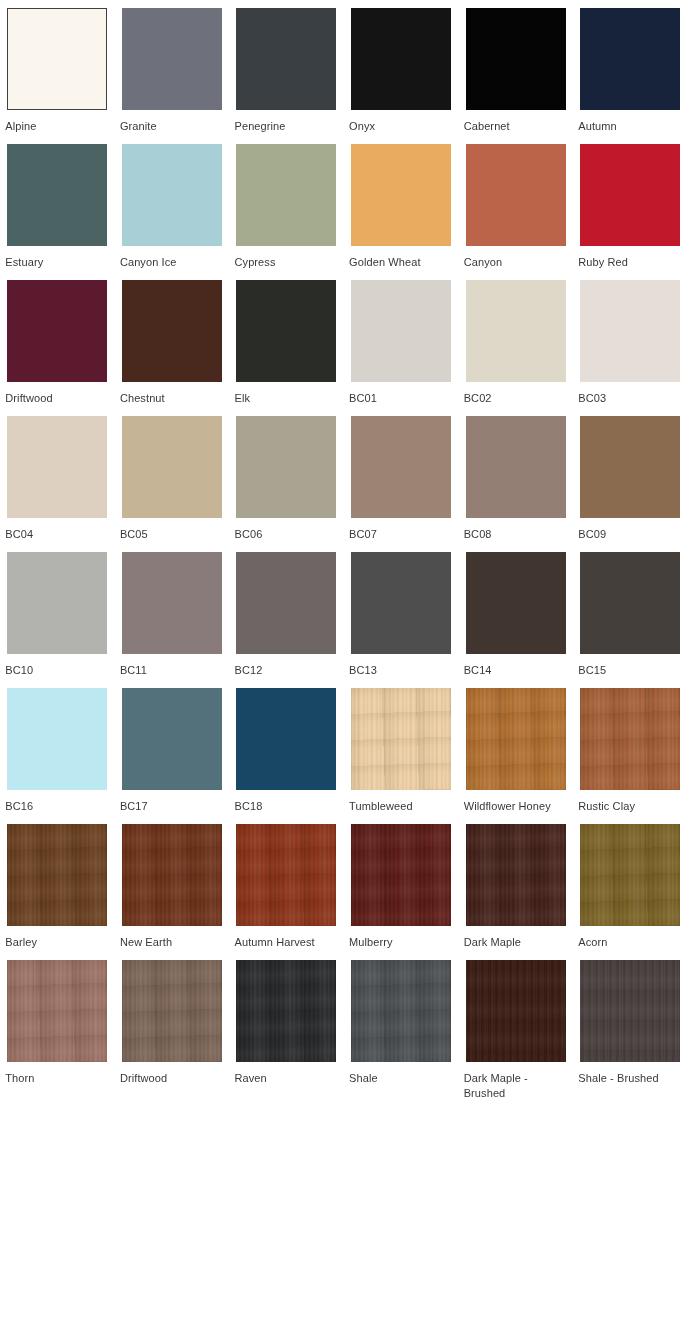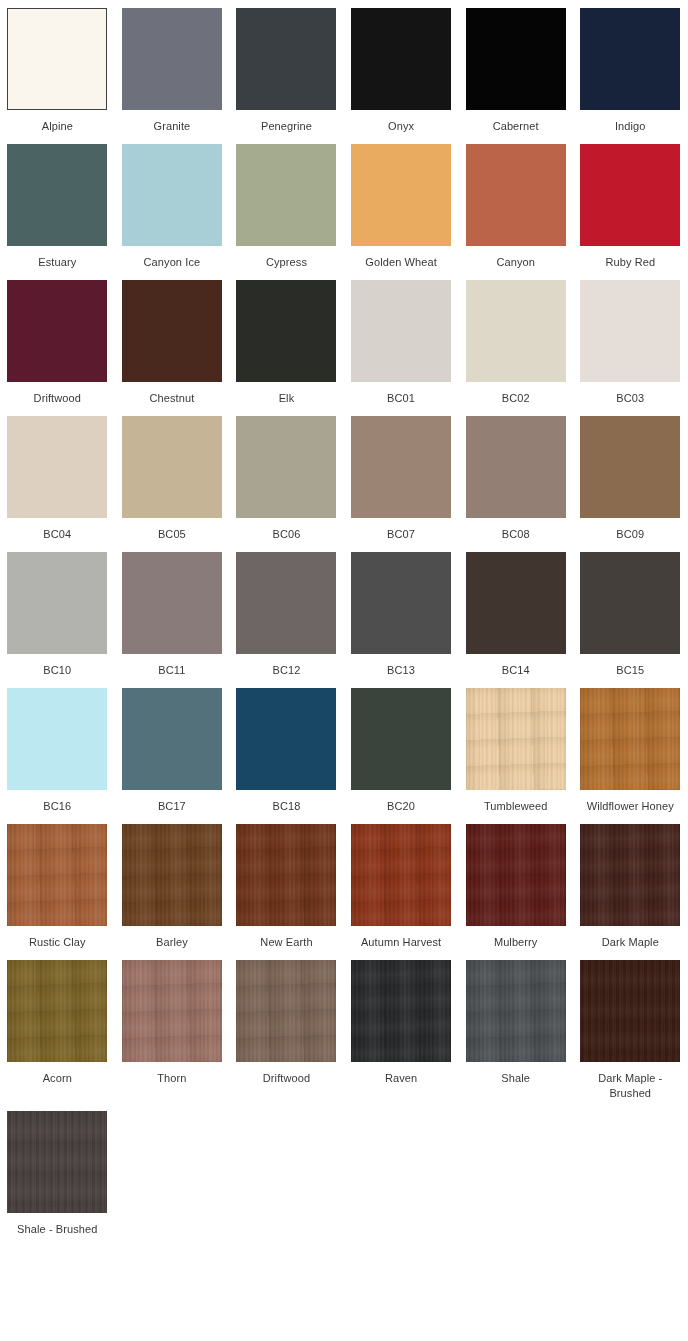--- a/index.html
+++ b/index.html
@@ -34,21 +34,21 @@
     overflow: hidden;
   }
   .swatch-chip.bordered {
     border: 1px solid #3f4042;
   }
   .swatch-label {
     margin-top: 9px;
     font-size: 11px;
     line-height: 15px;
     color: #383838;
-    text-align: center;
+    text-align: left;
     width: 104px;
     letter-spacing: 0.1px;
   }
   
   .grain {
     position: absolute;
     inset: 0;
     pointer-events: none;
   }
   .grain.vert {
@@ -123,21 +123,21 @@
     <div class="swatch-cell">
       <div class="swatch-chip" style="background: rgb(20, 20, 21);"></div>
       <div class="swatch-label">Onyx</div>
     </div>
     <div class="swatch-cell">
       <div class="swatch-chip" style="background: rgb(5, 5, 6);"></div>
       <div class="swatch-label">Cabernet</div>
     </div>
     <div class="swatch-cell">
       <div class="swatch-chip" style="background: rgb(23, 35, 58);"></div>
-      <div class="swatch-label">Indigo</div>
+      <div class="swatch-label">Autumn</div>
     </div>
     <div class="swatch-cell">
       <div class="swatch-chip" style="background: rgb(75, 100, 99);"></div>
       <div class="swatch-label">Estuary</div>
     </div>
     <div class="swatch-cell">
       <div class="swatch-chip" style="background: rgb(168, 207, 214);"></div>
       <div class="swatch-label">Canyon Ice</div>
     </div>
     <div class="swatch-cell">
@@ -232,24 +232,20 @@
       <div class="swatch-chip" style="background: rgb(188, 232, 241);"></div>
       <div class="swatch-label">BC16</div>
     </div>
     <div class="swatch-cell">
       <div class="swatch-chip" style="background: rgb(83, 113, 123);"></div>
       <div class="swatch-label">BC17</div>
     </div>
     <div class="swatch-cell">
       <div class="swatch-chip" style="background: rgb(23, 71, 100);"></div>
       <div class="swatch-label">BC18</div>
-    </div>
-    <div class="swatch-cell">
-      <div class="swatch-chip" style="background: rgb(58, 67, 60);"></div>
-      <div class="swatch-label">BC20</div>
     </div>
     <div class="swatch-cell">
       <div class="swatch-chip" style="background: rgb(238, 207, 164);">
         <span class="grain vert"></span>
         <span class="grain blotch"></span>
       </div>
       <div class="swatch-label">Tumbleweed</div>
     </div>
     <div class="swatch-cell">
       <div class="swatch-chip" style="background: rgb(179, 112, 47);">

